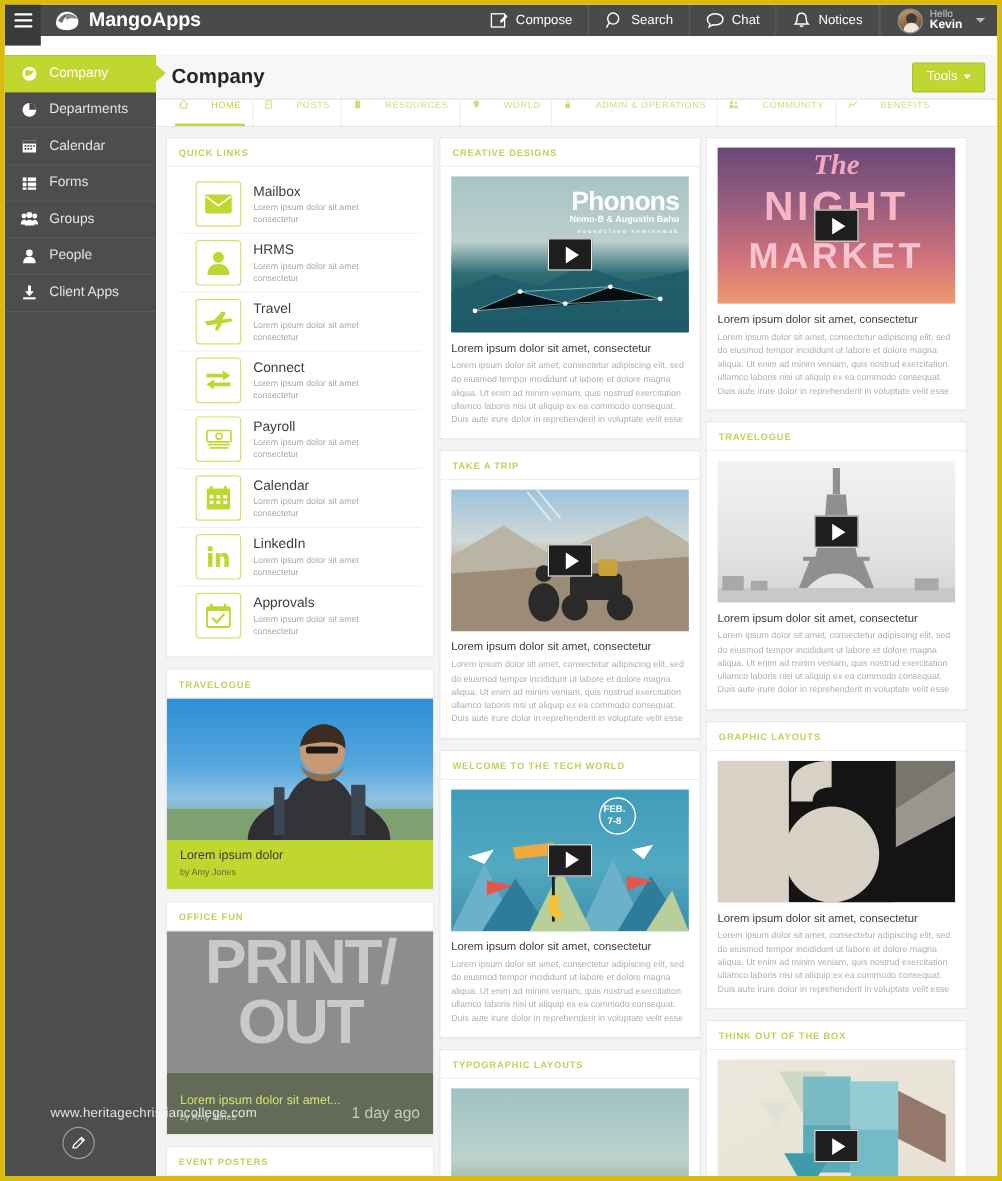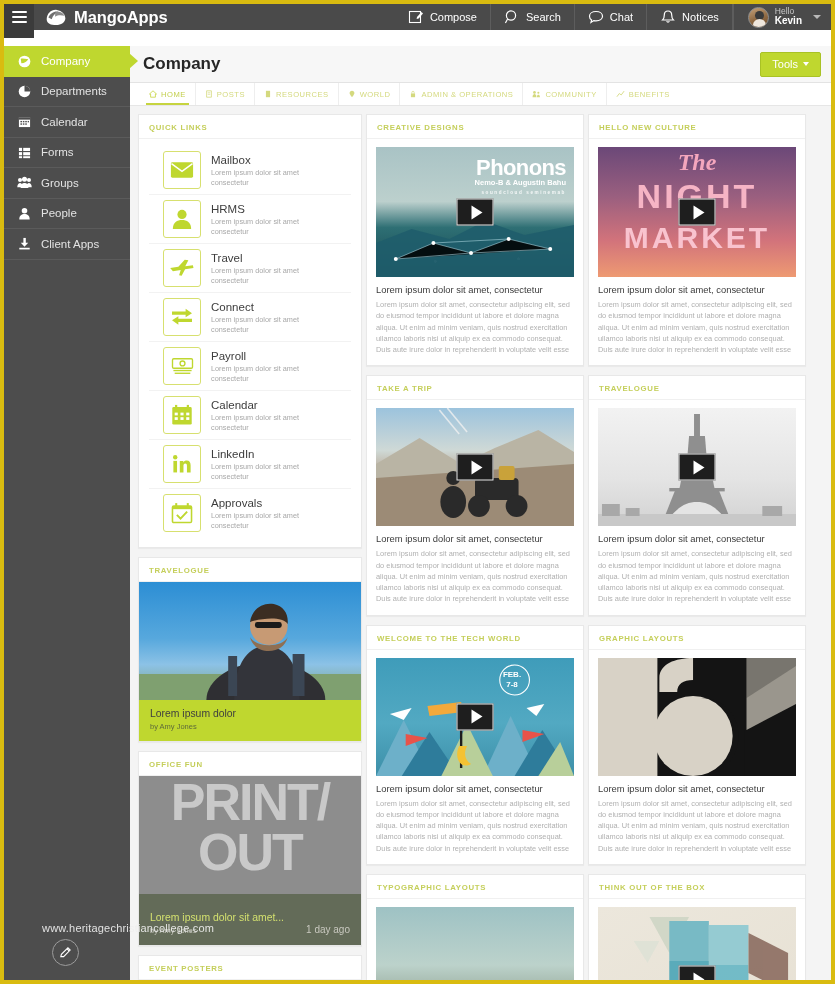--- a/index.html
+++ b/index.html
@@ -190,21 +190,21 @@
   
   .tabstrip {
     height: 23px;
     background: #ffffff;
     display: flex; align-items: stretch;
     padding-left: 10px;
     border-bottom: 1px solid #e6e6e6;
     font-size: 7.6px;
   }
   .tab {
-    display: flex; align-items: center; gap: 4px;
+    display: flex; gap: 19px;
     padding: 0 9px;
     color: #d4d97e;
     letter-spacing: .5px;
     border-right: 1px solid #eeeeee;
     position: relative;
   }
   .tab:last-child { border-right: none; }
   .tab.active { color: #c3cf4c; }
   .tab.active::after {
     content: "";
@@ -336,21 +336,21 @@
     background: #bfd72f;
     position: relative;
   }
   .feature .cap.dark { background: #636b58; }
   .cap-title { font-size: 10.4px; color: #3f3f3f; }
   .cap.dark .cap-title { color: #d3e06f; margin-top: 10px; }
   .cap-sub { font-size: 7.5px; color: #5f6b3a; margin-top: 3px; }
   .cap.dark .cap-sub { color: #c7c7be; }
   .cap-time {
     position: absolute; right: 11px; bottom: 10px;
-    font-size: 10px; color: #c8c8bf;
+    font-size: 13px; color: #c8c8bf;
   }
 
   .overlay-word {
     position: absolute; left: 0; right: 0;
     font-weight: bold; color: #ffffff; text-align: center;
     font-family: "Liberation Sans", sans-serif;
   }
 </style>
 </head>
 <body>
@@ -893,21 +893,20 @@
 
             </div>
           </div>
         </div>
 
       </div>
 
       <div class="col col-right">
 
         <div class="card">
-          <div class="card-head">HELLO NEW CULTURE</div>
           <div class="media-wrap">
             <div class="media tall sc-night">
               <div class="overlay-word" style="top:2px;font-size:24px;font-style:italic;color:#f4a6bd;font-family:'Liberation Serif',serif;">The</div>
               <div class="overlay-word" style="top:30px;font-size:34px;letter-spacing:3px;color:#f6b4c5;">NIGHT</div>
               <div class="overlay-word" style="top:74px;font-size:30px;letter-spacing:3px;color:#f9c3cf;">MARKET</div>
               <div class="play"></div>
             </div>
           </div>
           <div class="media-body">
             <div class="media-title">Lorem ipsum dolor sit amet, consectetur</div>

